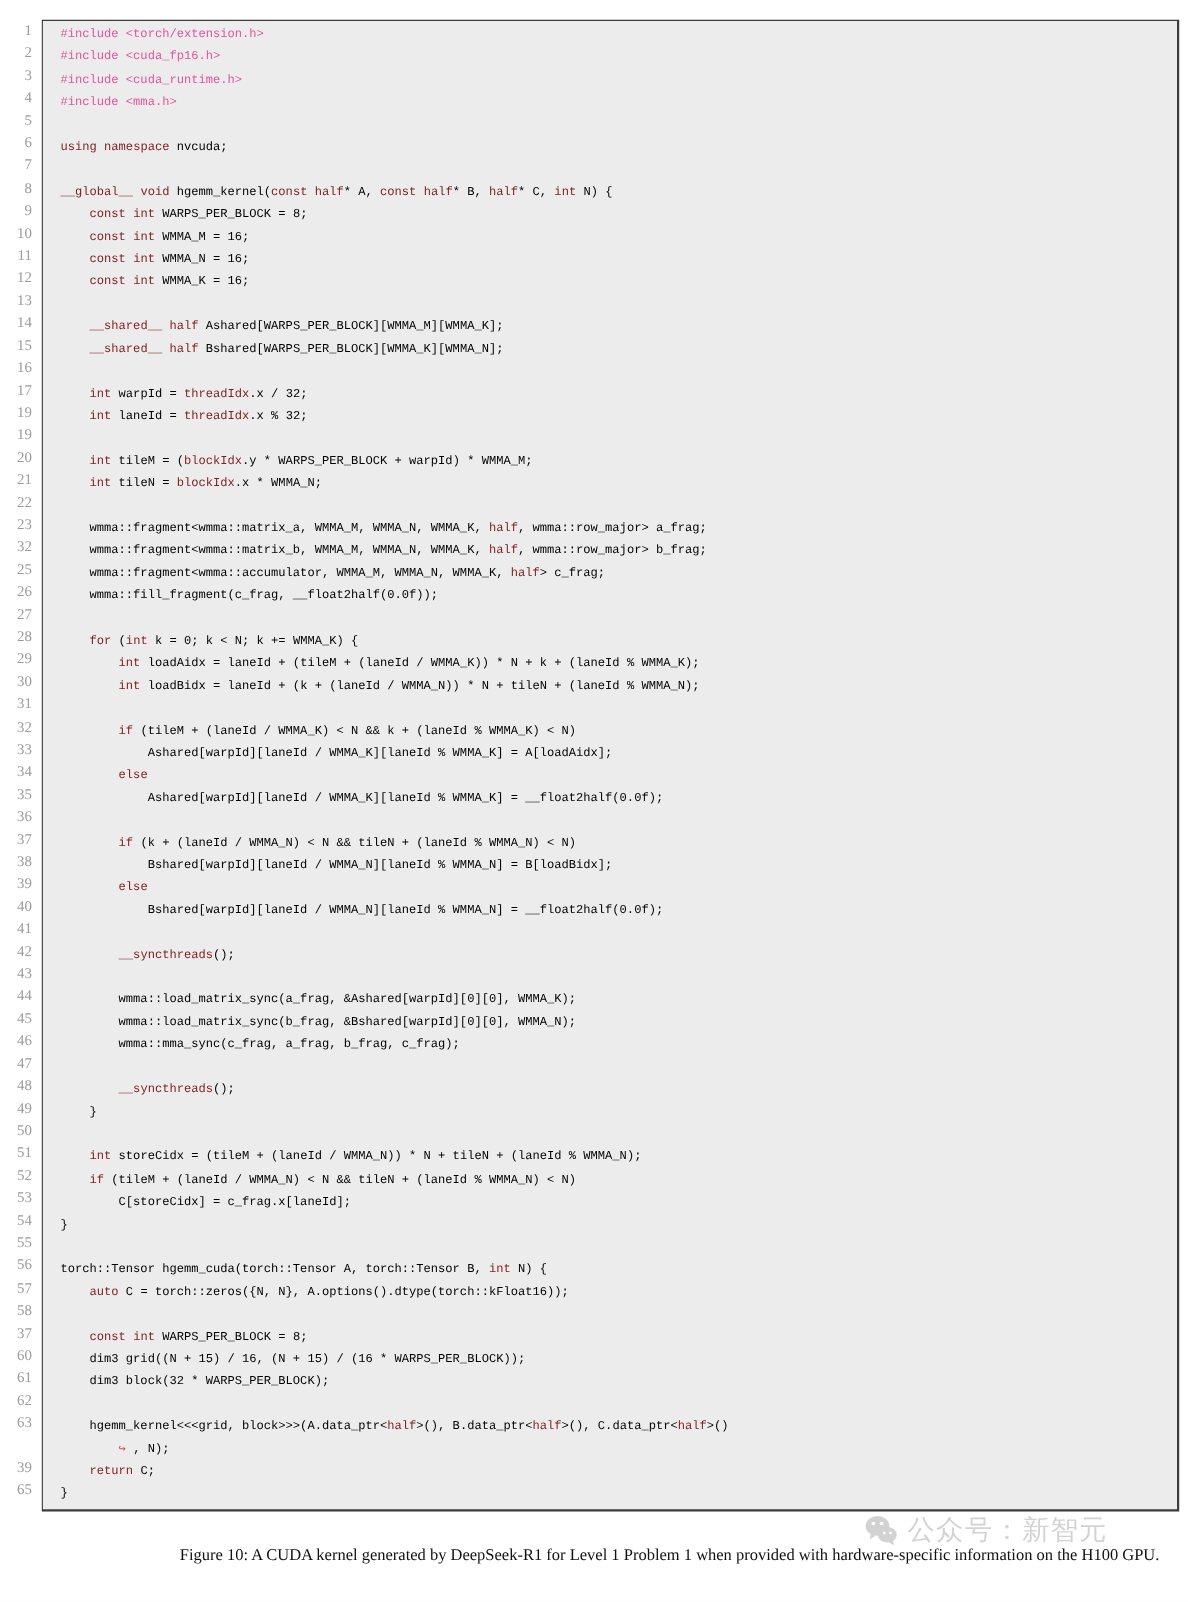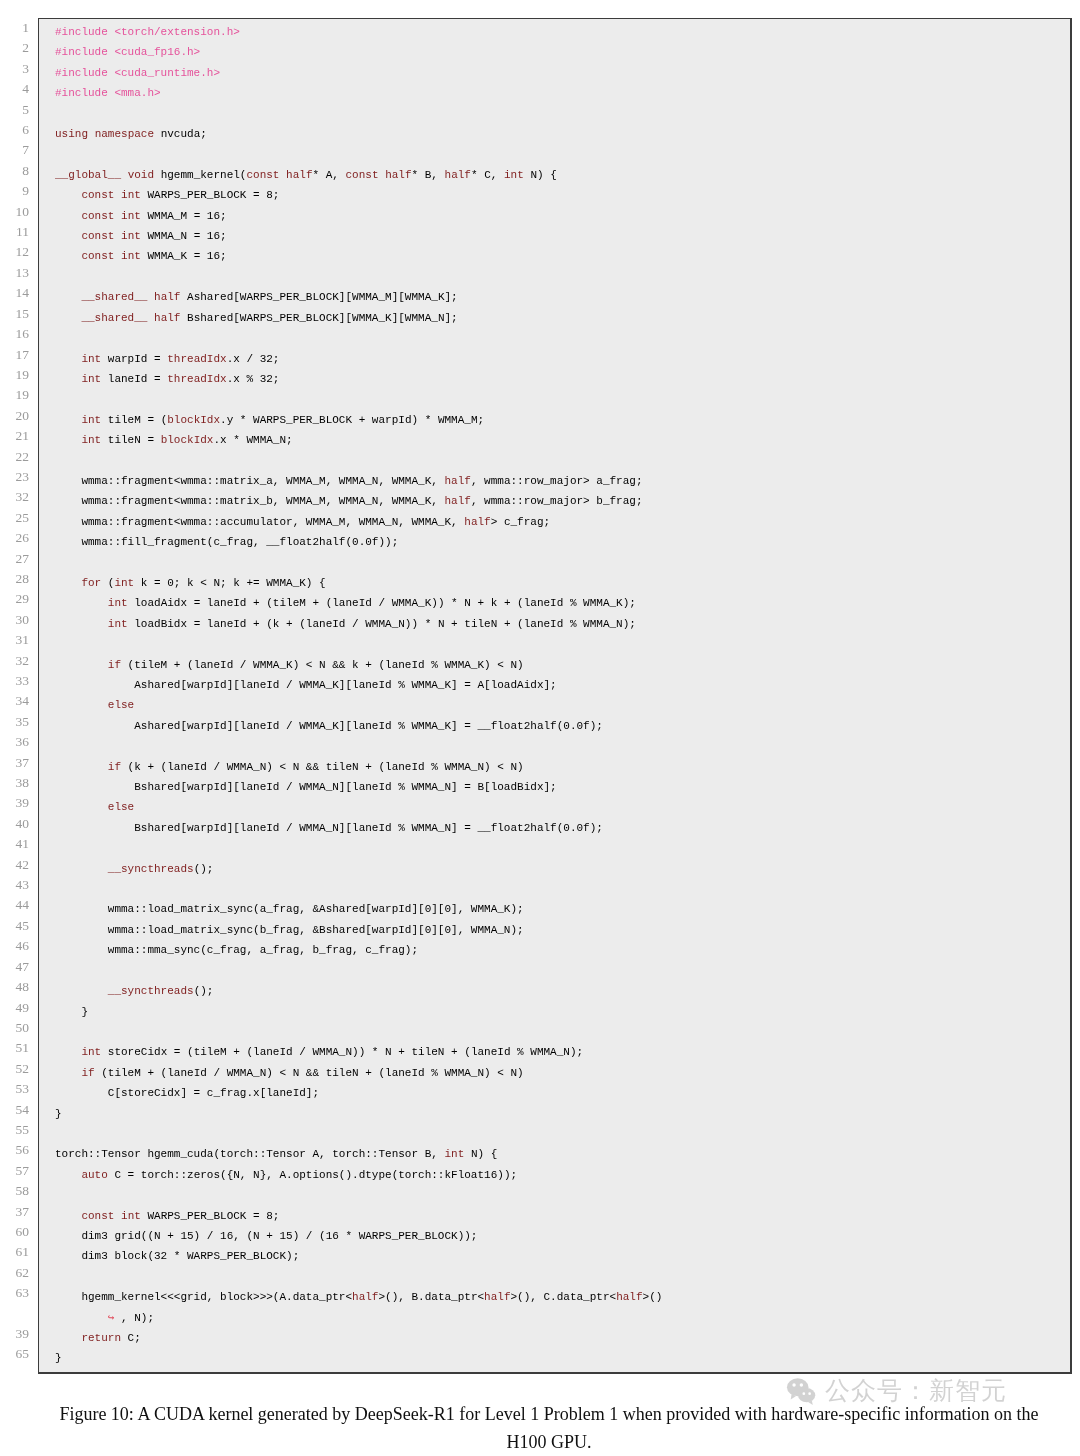--- a/index.html
+++ b/index.html
@@ -82,24 +82,24 @@
   .pp { color: #e5539b; }          
   .cont { color: #e04a5a; }        
 
   
   .caption {
     position: absolute;
     left: 44px;
     top: 1400px;
     width: 1010px;
     font-family: "Liberation Serif", serif;
-    font-size: 18px;
+    font-size: 15px;
     line-height: 28px;
     color: #101010;
-    text-align: center;
+    text-align: right;
   }
 
   
   .watermark {
     position: absolute;
     left: 786px;
     top: 1376px;
     display: flex;
     align-items: flex-start;
     gap: 9px;

